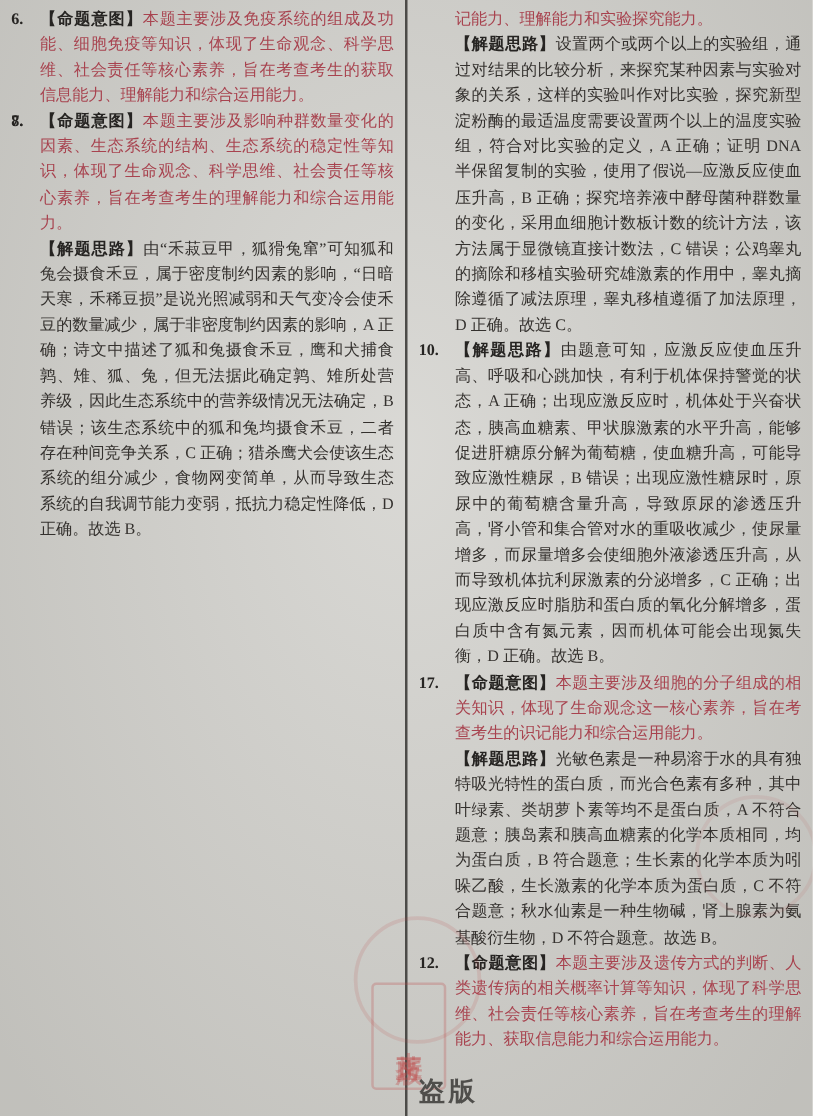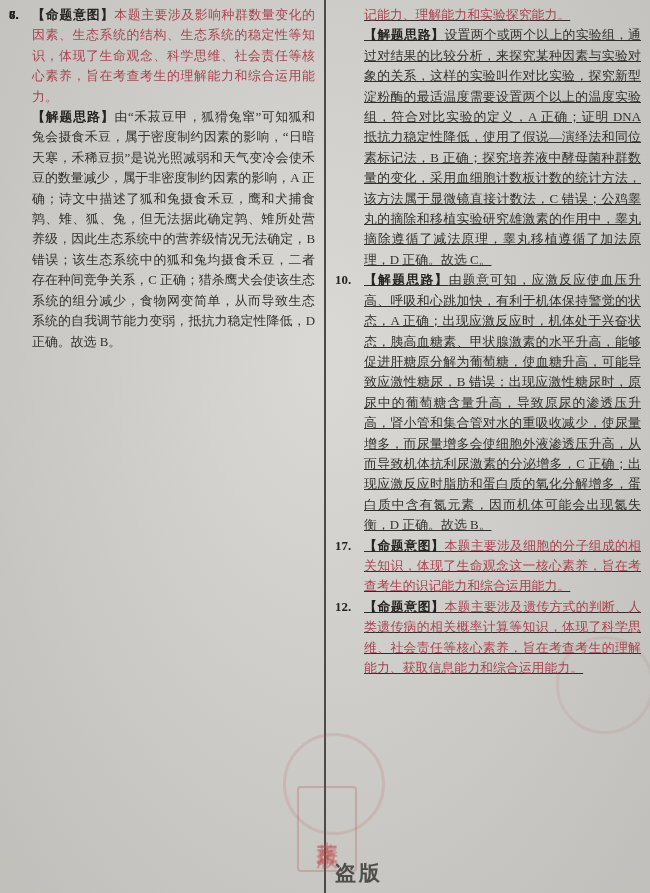--- a/index.html
+++ b/index.html
@@ -11,21 +11,21 @@
       #cdccc7;
     overflow:hidden;
     font-family:"Liberation Serif","DejaVu Serif",serif;
     color:#2f2d2b;
     font-size:12.9px;
     line-height:20.4px;
   }
   .cols{display:flex;height:100%;}
   .col{box-sizing:border-box;padding:5px 9px 0 9px;overflow:hidden;}
   .col-left{width:324px;}
-  .col-right{width:324px;text-decoration:underline;}
+  .col-right{width:324px;}
   .divider{width:2px;background:#4c4b48;height:100%;flex:0 0 2px;}
   .item{position:relative;margin:0 0 0 0;}
   .col-left .item{padding-left:23px;}
   .col-right .item{padding-left:29px;}
   .num{position:absolute;left:0;top:0;font-weight:bold;color:#262422;}
   p.para{margin:0;text-align:justify;text-justify:inter-ideograph;}
   .label{font-weight:bold;color:#262422;letter-spacing:.3px;}
   .red{color:#a8434f;}
   .body-text{color:#34312e;}
   
@@ -50,51 +50,53 @@
 </head>
 <body>
 
 <div class="page">
   <div class="cols">
 
     <div class="col col-left">
 
       <div class="item">
         <span class="num">6.</span>
+        <p class="para"><b class="label">【命题意图】</b><span class="red">本题主要涉及免疫系统的组成及功能、细胞免疫等知识，体现了生命观念、科学思维、社会责任等核心素养，旨在考查考生的获取信息能力、理解能力和综合运用能力。</span></p>
       </div>
 
       <div class="item">
         <span class="num">7.</span>
       </div>
 
       <div class="item">
         <span class="num">8.</span>
         <p class="para"><b class="label">【命题意图】</b><span class="red">本题主要涉及影响种群数量变化的因素、生态系统的结构、生态系统的稳定性等知识，体现了生命观念、科学思维、社会责任等核心素养，旨在考查考生的理解能力和综合运用能力。</span></p>
         <p class="para"><b class="label">【解题思路】</b><span class="body-text">由“禾菽豆甲，狐猾兔窜”可知狐和兔会摄食禾豆，属于密度制约因素的影响，“日暗天寒，禾稀豆损”是说光照减弱和天气变冷会使禾豆的数量减少，属于非密度制约因素的影响，A 正确；诗文中描述了狐和兔摄食禾豆，鹰和犬捕食鹑、雉、狐、兔，但无法据此确定鹑、雉所处营养级，因此生态系统中的营养级情况无法确定，B 错误；该生态系统中的狐和兔均摄食禾豆，二者存在种间竞争关系，C 正确；猎杀鹰犬会使该生态系统的组分减少，食物网变简单，从而导致生态系统的自我调节能力变弱，抵抗力稳定性降低，D 正确。故选 B。</span></p>
       </div>
 
     </div>
 
     <div class="divider"></div>
 
     <div class="col col-right">
 
       <div class="item">
         <p class="para"><span class="red">记能力、理解能力和实验探究能力。</span></p>
-        <p class="para"><b class="label">【解题思路】</b><span class="body-text">设置两个或两个以上的实验组，通过对结果的比较分析，来探究某种因素与实验对象的关系，这样的实验叫作对比实验，探究新型淀粉酶的最适温度需要设置两个以上的温度实验组，符合对比实验的定义，A 正确；证明 DNA 抵抗力稳定性降低，使用了假说—演绎法和同位素标记法，B 正确；探究培养液中酵母菌种群数量的变化，采用血细胞计数板计数的统计方法，该方法属于显微镜直接计数法，C 错误；公鸡睾丸的摘除和移植实验研究雄激素的作用中，睾丸摘除遵循了减法原理，睾丸移植遵循了加法原理，D 正确。故选 C。</span></p>
+        <p class="para"><b class="label">【解题思路】</b><span class="body-text">设置两个或两个以上的实验组，通过对结果的比较分析，来探究某种因素与实验对象的关系，这样的实验叫作对比实验，探究新型淀粉酶的最适温度需要设置两个以上的温度实验组，符合对比实验的定义，A 正确；证明 DNA 半保留复制的实验，使用了假说—应激反应使血压升高，B 正确；探究培养液中酵母菌种群数量的变化，采用血细胞计数板计数的统计方法，该方法属于显微镜直接计数法，C 错误；公鸡睾丸的摘除和移植实验研究雄激素的作用中，睾丸摘除遵循了减法原理，睾丸移植遵循了加法原理，D 正确。故选 C。</span></p>
       </div>
 
       <div class="item">
         <span class="num">10.</span>
         <p class="para"><b class="label">【解题思路】</b><span class="body-text">由题意可知，应激反应使血压升高、呼吸和心跳加快，有利于机体保持警觉的状态，A 正确；出现应激反应时，机体处于兴奋状态，胰高血糖素、甲状腺激素的水平升高，能够促进肝糖原分解为葡萄糖，使血糖升高，可能导致应激性糖尿，B 错误；出现应激性糖尿时，原尿中的葡萄糖含量升高，导致原尿的渗透压升高，肾小管和集合管对水的重吸收减少，使尿量增多，而尿量增多会使细胞外液渗透压升高，从而导致机体抗利尿激素的分泌增多，C 正确；出现应激反应时脂肪和蛋白质的氧化分解增多，蛋白质中含有氮元素，因而机体可能会出现氮失衡，D 正确。故选 B。</span></p>
       </div>
 
       <div class="item">
         <span class="num">17.</span>
         <p class="para"><b class="label">【命题意图】</b><span class="red">本题主要涉及细胞的分子组成的相关知识，体现了生命观念这一核心素养，旨在考查考生的识记能力和综合运用能力。</span></p>
+        <p class="para"><b class="label">【解题思路】</b><span class="body-text">光敏色素是一种易溶于水的具有独特吸光特性的蛋白质，而光合色素有多种，其中叶绿素、类胡萝卜素等均不是蛋白质，A 不符合题意；胰岛素和胰高血糖素的化学本质相同，均为蛋白质，B 符合题意；生长素的化学本质为吲哚乙酸，生长激素的化学本质为蛋白质，C 不符合题意；秋水仙素是一种生物碱，肾上腺素为氨基酸衍生物，D 不符合题意。故选 B。</span></p>
       </div>
 
       <div class="item">
         <span class="num">12.</span>
         <p class="para"><b class="label">【命题意图】</b><span class="red">本题主要涉及遗传方式的判断、人类遗传病的相关概率计算等知识，体现了科学思维、社会责任等核心素养，旨在考查考生的理解能力、获取信息能力和综合运用能力。</span></p>
 
       </div>
 
     </div>
   </div>

